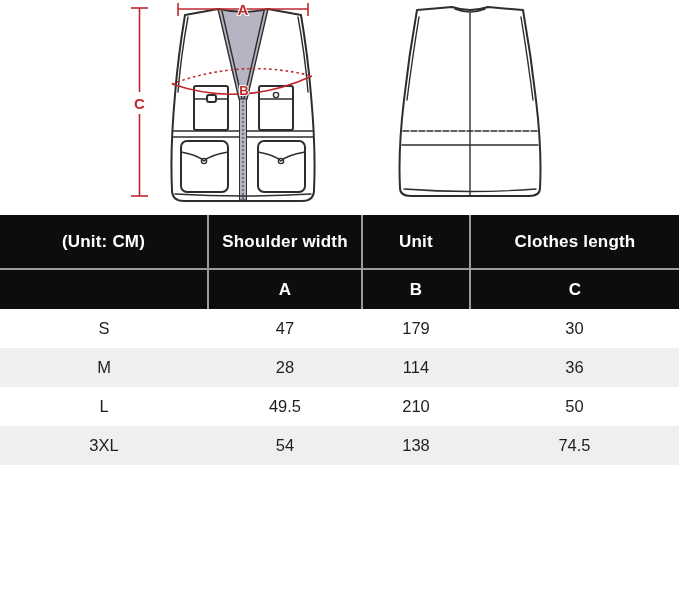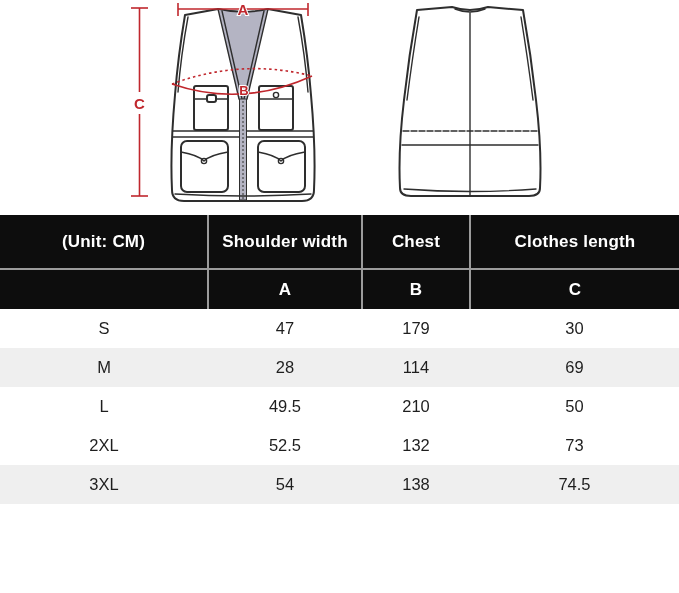--- a/index.html
+++ b/index.html
@@ -139,54 +139,48 @@
     <colgroup>
       <col style="width:208px">
         <col style="width:154px">
       <col style="width:108px">
         <col style="width:209px">
     </colgroup>
     <thead>
       <tr class="hrow1">
         <th class="vdiv">(Unit: CM)</th>
         <th class="vdiv">Shoulder width</th>
-        <th class="vdiv">Chest</th>
+        <th class="vdiv">Unit</th>
         <th>Clothes length</th>
       </tr>
       <tr class="hrow3">
         <th class="vdiv"></th>
         <th class="vdiv">A</th>
         <th class="vdiv">B</th>
         <th>C</th>
       </tr>
     </thead>
     <tbody>
       <tr>
         <td>S</td>
         <td>47</td>
         <td>179</td>
         <td>30</td>
       </tr>
       <tr class="alt">
         <td>M</td>
         <td>28</td>
         <td>114</td>
-        <td>69</td>
+        <td>36</td>
       </tr>
       <tr>
         <td>L</td>
         <td>49.5</td>
         <td>210</td>
         <td>50</td>
-      </tr>
-      <tr>
-        <td>2XL</td>
-        <td>52.5</td>
-        <td>132</td>
-        <td>73</td>
       </tr>
       <tr class="alt">
         <td>3XL</td>
         <td>54</td>
         <td>138</td>
         <td>74.5</td>
       </tr>
     </tbody>
   </table>
 </div>

